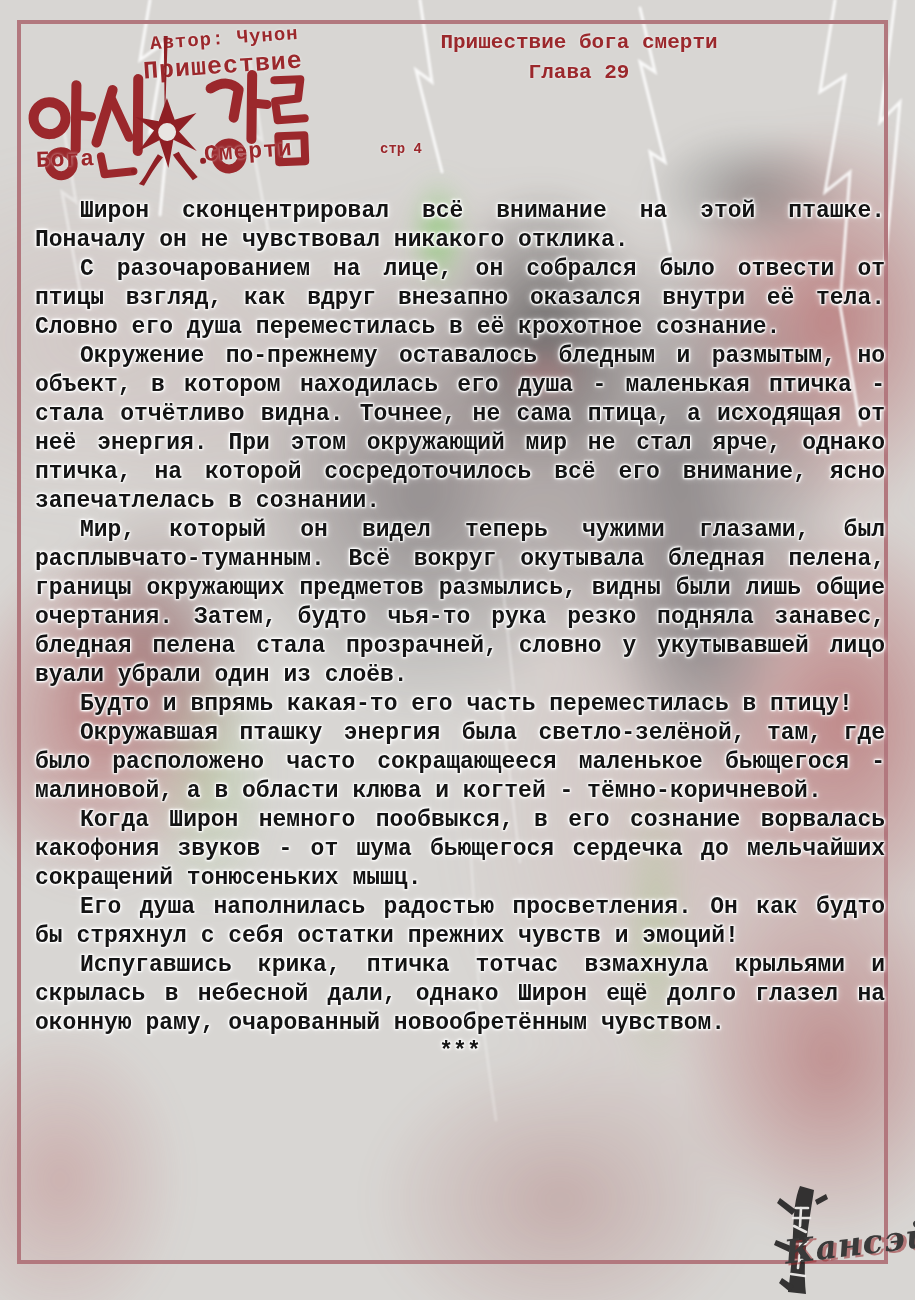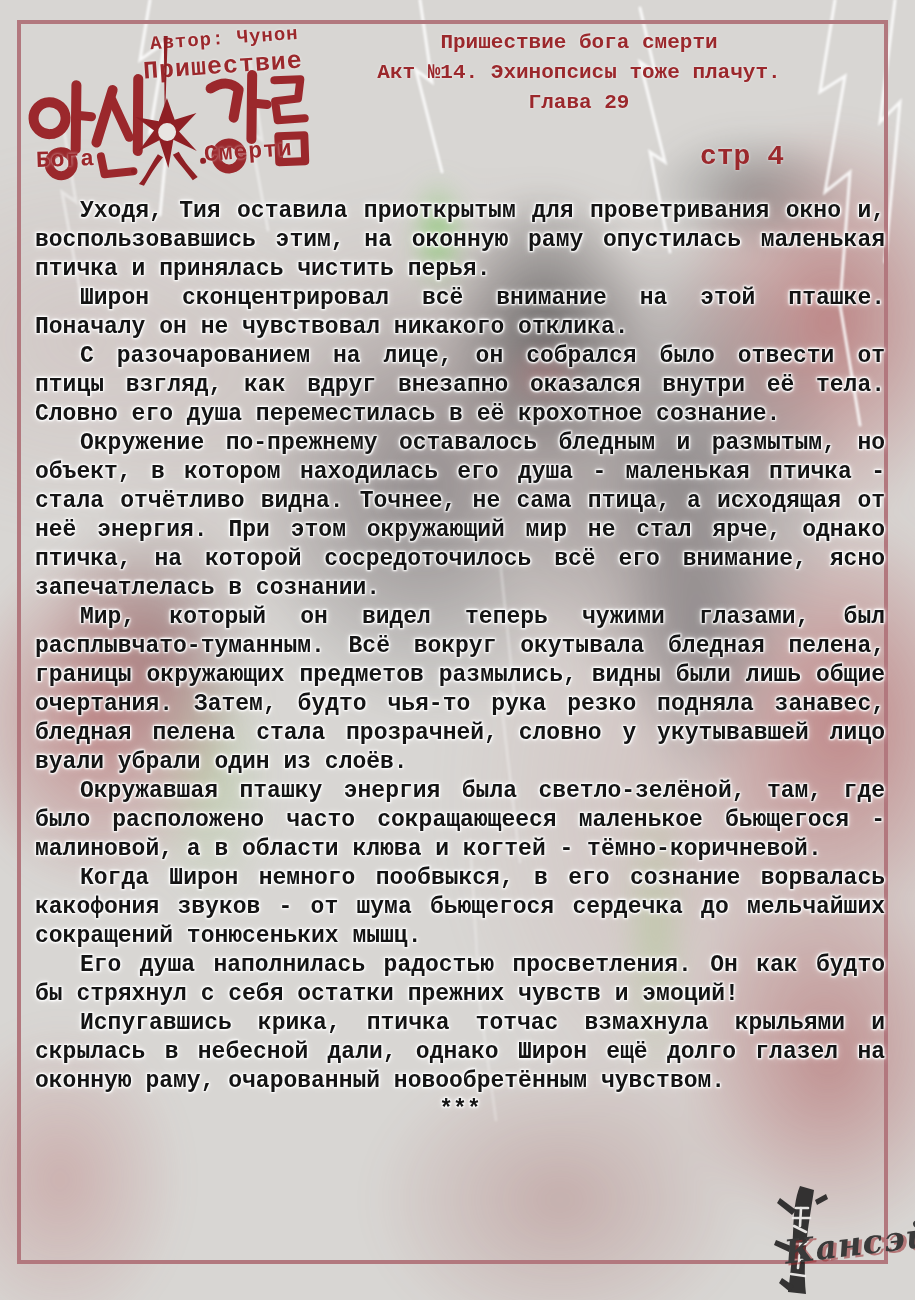--- a/index.html
+++ b/index.html
@@ -69,21 +69,21 @@
     text-shadow:0 0 3px rgba(255,255,255,.7);
   }
   .korean-logo{position:absolute;left:26px;top:70px;overflow:visible;}
   .title-block{
     position:absolute;left:377px;top:28px;width:404px;
     text-align:center;font-size:21px;line-height:30px;
     text-shadow:0 0 3px rgba(255,255,255,.7);
   }
   .page-label{
     position:absolute;left:380px;top:141px;width:404px;
-    text-align:right;font-size:28px;
+    text-align:left;font-size:14px;
     text-shadow:0 0 3px rgba(255,255,255,.7);
   }
   
   .body-text{
     position:absolute;left:35px;top:197px;width:850px;
     font-size:23px;line-height:29px;font-weight:bold;color:#141414;
     text-align:justify;
     text-shadow:
       -1px -1px 2px rgba(255,255,255,.95),
        1px -1px 2px rgba(255,255,255,.95),
@@ -166,31 +166,30 @@
       <path d="M250,14 L276,14 L273,33 L250,35 L252,54 L279,53" stroke-width="8"></path>
       <rect x="252" y="70" width="26" height="26" stroke-width="8"></rect>
     </g>
   </svg>
 
   <div class="hdr-boga red">Бога</div>
   <div class="hdr-smerti red">Смерти</div>
 
   <div class="title-block red">
     <div>Пришествие бога смерти</div>
-    <div>Акт №14. Эхинопсисы тоже плачут.</div>
     <div>Глава 29</div>
   </div>
   <div class="page-label red">стр 4</div>
 
   <div class="body-text">
-    <p>Уходя, Тия оставила приоткрытым для проветривания окно и, воспользовавшись этим, на оконную раму опустилась маленькая птичка и принялась чистить перья.</p>
     <p>Широн сконцентрировал всё внимание на этой пташке. Поначалу он не чувствовал никакого отклика.</p>
     <p>С разочарованием на лице, он собрался было отвести от птицы взгляд, как вдруг внезапно оказался внутри её тела. Словно его душа переместилась в её крохотное сознание.</p>
     <p>Окружение по-прежнему оставалось бледным и размытым, но объект, в котором находилась его душа - маленькая птичка - стала отчётливо видна. Точнее, не сама птица, а исходящая от неё энергия. При этом окружающий мир не стал ярче, однако птичка, на которой сосредоточилось всё его внимание, ясно запечатлелась в сознании.</p>
     <p>Мир, который он видел теперь чужими глазами, был расплывчато-туманным. Всё вокруг окутывала бледная пелена, границы окружающих предметов размылись, видны были лишь общие очертания. Затем, будто чья-то рука резко подняла занавес, бледная пелена стала прозрачней, словно у укутывавшей лицо вуали убрали один из слоёв.</p>
+    <p>Будто и впрямь какая-то его часть переместилась в птицу!</p>
     <p>Окружавшая пташку энергия была светло-зелёной, там, где было расположено часто сокращающееся маленькое бьющегося - малиновой, а в области клюва и когтей - тёмно-коричневой.</p>
     <p>Когда Широн немного пообвыкся, в его сознание ворвалась какофония звуков - от шума бьющегося сердечка до мельчайших сокращений тонюсеньких мышц.</p>
     <p>Его душа наполнилась радостью просветления. Он как будто бы стряхнул с себя остатки прежних чувств и эмоций!</p>
     <p>Испугавшись крика, птичка тотчас взмахнула крыльями и скрылась в небесной дали, однако Широн ещё долго глазел на оконную раму, очарованный новообретённым чувством.</p>
     <p class="separator">***</p>
   </div>
 
   <div class="signature">
     <svg width="155" height="118" viewBox="0 0 155 118">
       <g fill="#1d1d1d" opacity="0.88">

